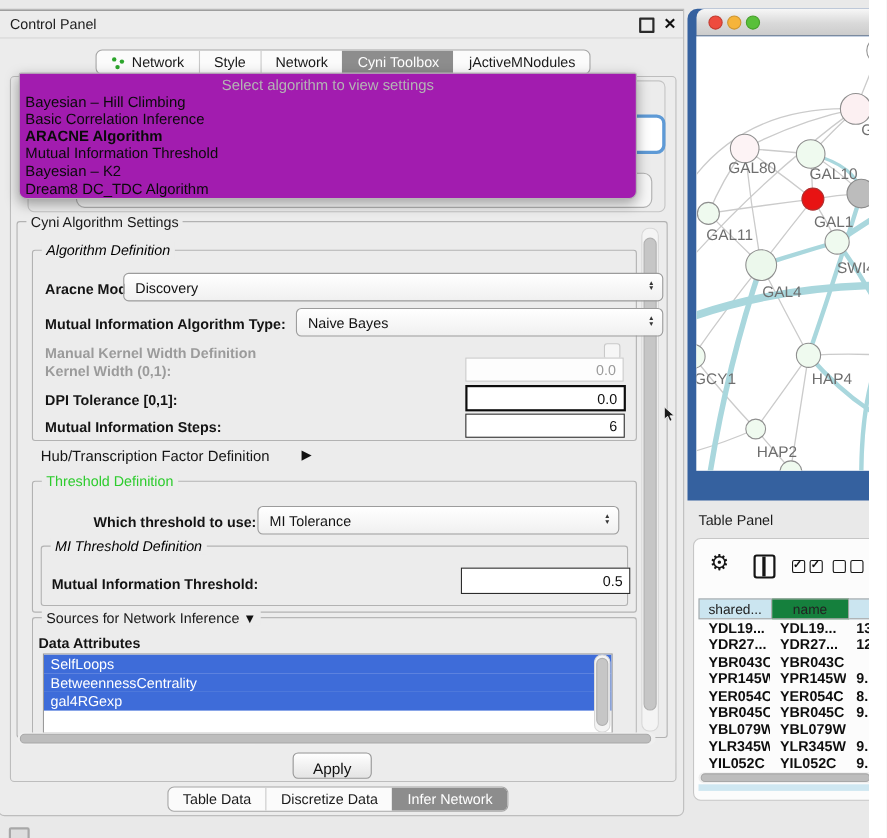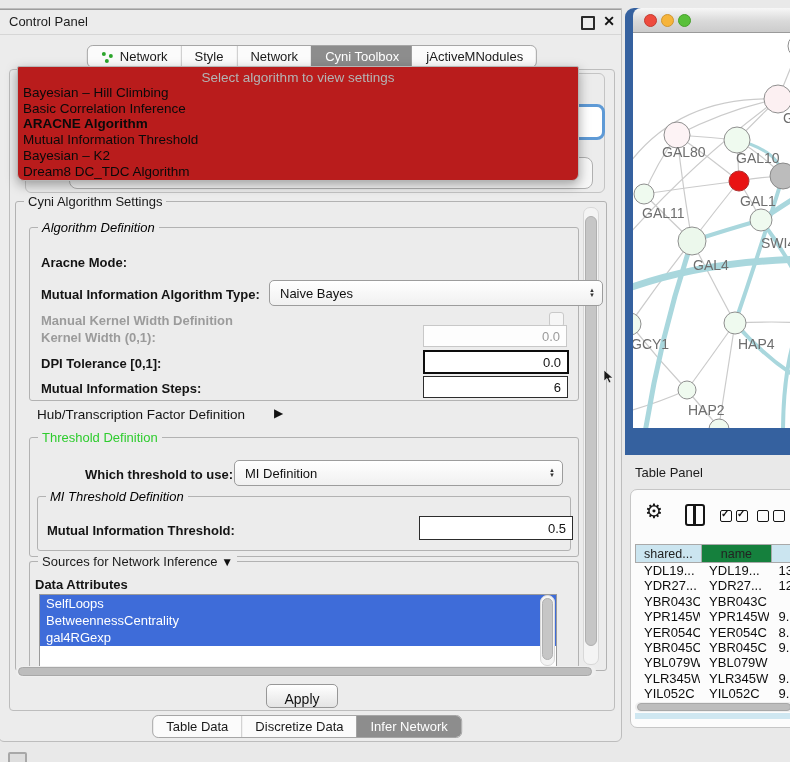--- a/index.html
+++ b/index.html
@@ -29,21 +29,21 @@
   .inner{position:absolute;left:10px;top:60px;width:604px;height:640px;background:#ececec;
          border:1px solid #bdbdbd;border-radius:4px;}
   
   .frag-group{position:absolute;left:26px;top:64px;width:578px;height:118px;border:1px solid #c4c4c4;border-radius:6px;z-index:1;}
   .frag-combo-blue{position:absolute;left:482px;top:95px;width:118px;height:30px;border:3px solid #5e9ad6;
          border-radius:8px;background:#fff;z-index:2;}
   .frag-combo{position:absolute;left:70px;top:148px;width:522px;height:30px;border:1px solid #b0b0b0;
          border-radius:8px;background:#f7f7f7;z-index:2;}
   .ghost-text{position:absolute;left:14px;top:6px;font-size:13px;color:#b9b9b9;}
   
-  .popup{position:absolute;left:18px;top:57px;width:560px;height:113px;background:#b91c1c;
+  .popup{position:absolute;left:18px;top:57px;width:560px;height:113px;background:#a21caf;
          border:1px solid #b6b6b6;border-radius:2px 2px 7px 7px;z-index:5;
          box-shadow:0 4px 12px rgba(0,0,0,.35);}
   .popup .ph{display:block;text-align:center;font-size:13.5px;color:#b4b4b4;padding-top:3px;height:15px;}
   .popup .item{font-size:13.5px;line-height:15.7px;padding-left:5px;color:#0a0a0a;}
   .popup .item.bold{font-weight:bold;}
   
   .gbox{position:absolute;border:1px solid #b2b2b2;border-radius:3px;}
   .gbox .legend{position:absolute;top:-8px;left:8px;background:#ececec;padding:0 4px;font-size:13px;}
   .legend.blue{color:#000000;font-style:italic;}
   .legend.green{color:#2ecc2e;}
@@ -93,21 +93,21 @@
   .cbx-pair{position:absolute;top:18px;}
   .doc-icon{left:163px;top:12px;width:16px;height:20px;border:2.5px solid #151515;border-radius:3px;position:absolute;background:#fff;}
   .thead{position:absolute;left:4px;top:54px;right:0;height:19px;display:flex;}
   .th{border:1px solid #a9a9a9;border-left:none;font-size:12.5px;display:flex;align-items:center;
       justify-content:center;color:#222;}
   .th:first-child{border-left:1px solid #a9a9a9;}
   .th.hl{background:#cbe5f0;}
   .th.gy{background:#15803d;}
   .tbody{position:absolute;left:4px;top:73px;right:0;height:138px;overflow:hidden;}
   .trow{display:flex;height:15.4px;}
-  .tcell{font-size:13px;line-height:15.4px;padding-left:9px;white-space:nowrap;overflow:hidden;color:#0e0e0e;}
+  .tcell{font-size:13px;line-height:15.4px;padding-left:9px;white-space:nowrap;overflow:hidden;color:#0e0e0e;font-weight:bold;}
   .c0{width:65px;} .c1{width:70px;} .c2{width:40px;}
   .bluestrip{position:absolute;left:4px;top:223px;width:172px;height:6px;background:#cfe7f1;}
   
   .mini-icon{position:absolute;left:8px;top:752px;width:15px;height:13px;border:2px solid #a8a8a8;background:#dedede;border-radius:2px;}
   .cursor{position:absolute;left:604px;top:370px;z-index:9;}
 </style>
 </head>
 <body>
 
 <div class="screen">
@@ -162,20 +162,27 @@
       <span class="legend plain">Cyni Algorithm Settings</span>
     </div>
     <div class="vscroll" style="left:584px;top:198px;width:14px;height:456px;">
       <div class="vthumb" style="top:8px;height:428px;"></div>
     </div>
 
     <div class="gbox" style="left:30px;top:218px;width:548px;height:172px;">
       <span class="legend blue">Algorithm Definition</span>
     </div>
     <span class="lbl" style="left:42px;top:246px;">Aracne Mode:</span>
+    <div class="combo" style="left:113px;top:239px;width:455px;height:24px;">
+      <span>Discovery</span>
+      <span class="arr">
+          <span>▲</span>
+          <span>▼</span>
+        </span>
+    </div>
     <span class="lbl" style="left:42px;top:278px;">Mutual Information Algorithm Type:</span>
     <div class="combo" style="left:270px;top:271px;width:298px;height:24px;">
       <span>Naive Bayes</span>
       <span class="arr">
           <span>▲</span>
           <span>▼</span>
         </span>
     </div>
     <span class="lbl dis" style="left:42px;top:304px;">Manual Kernel Width Definition</span>
     <span class="checkbox" style="left:550px;top:303px;"></span>
@@ -193,21 +200,21 @@
     </div>
 
     <span class="lbl" style="left:38px;top:398px;font-weight:normal;font-size:13.5px;">Hub/Transcription Factor Definition</span>
     <span class="tri" style="position:absolute;left:275px;top:397px;">▶</span>
 
     <div class="gbox" style="left:30px;top:428px;width:548px;height:118px;">
       <span class="legend green">Threshold Definition</span>
     </div>
     <span class="lbl" style="left:86px;top:458px;">Which threshold to use:</span>
     <div class="combo" style="left:235px;top:451px;width:293px;height:24px;">
-      <span>MI Definition</span>
+      <span>MI Tolerance</span>
       <span class="arr">
           <span>▲</span>
           <span>▼</span>
         </span>
     </div>
     <div class="gbox" style="left:38px;top:487px;width:532px;height:53px;">
       <span class="legend blue">MI Threshold Definition</span>
     </div>
     <span class="lbl" style="left:48px;top:514px;">Mutual Information Threshold:</span>
     <div class="field" style="left:420px;top:507px;width:140px;height:22px;">

